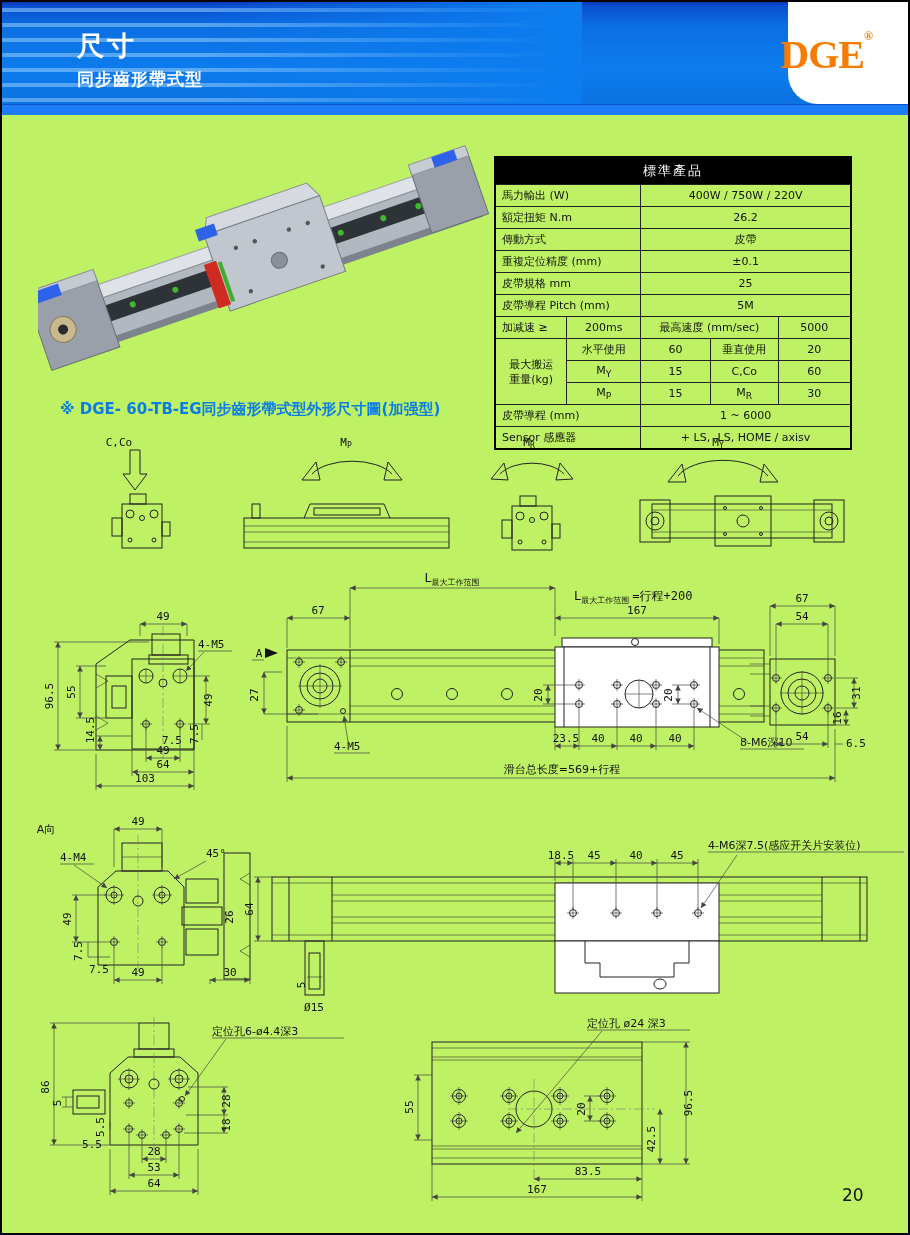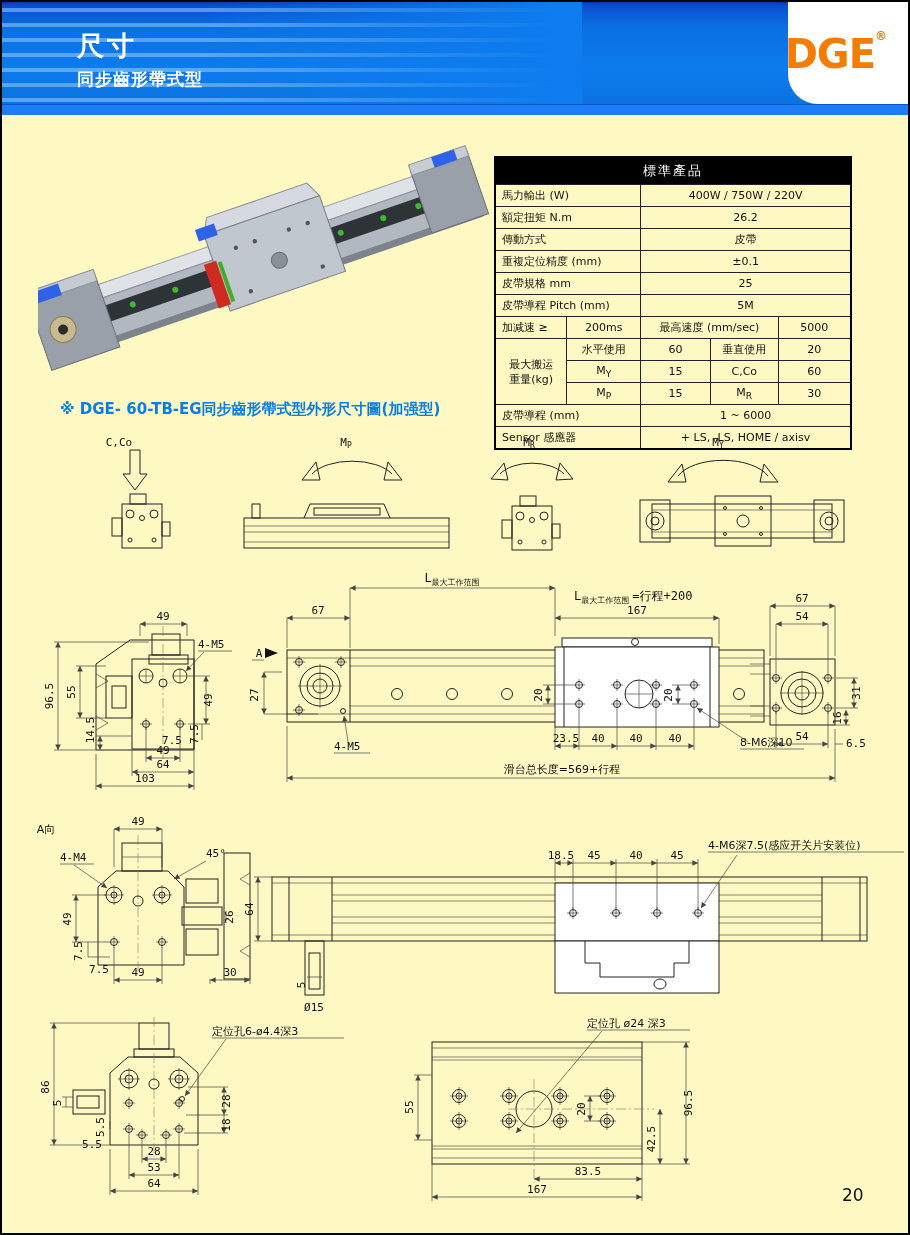--- a/index.html
+++ b/index.html
@@ -1,29 +1,29 @@
 <!DOCTYPE html>
 <html><head>
 <meta charset="utf-8">
 <style>
   html,body{margin:0;padding:0;background:#e8e8e8;}
-  .page{position:relative;width:906px;height:1231px;background:#fef9c3;border:2px solid #000;
+  .page{position:relative;width:906px;height:1231px;background:#bef264;border:2px solid #000;
         font-family:"DejaVu Sans","Liberation Sans",sans-serif;overflow:hidden;}
   
   .hdr{position:absolute;left:0;top:0;width:906px;height:113px;
        background:linear-gradient(180deg,#0a35b4 0,#0a4fd0 4px,#0b6fe2 22%,#0d7cee 60%,#0a6fdd 100%);}
   .hdr .stripes{position:absolute;left:0;top:6px;width:62%;height:96px;
        background:repeating-linear-gradient(180deg,rgba(150,205,255,.55) 0 4px,rgba(150,205,255,0) 4px 15px);}
   .hdr .stripefade{position:absolute;left:0;top:0;width:64%;height:100%;
        background:linear-gradient(90deg,rgba(13,120,235,0) 0%,rgba(13,120,235,0) 35%,#0d7cee 95%);}
   .hdr .botbar{position:absolute;left:0;bottom:0;width:100%;height:10px;background:#1d7df6;border-top:1px solid #0a55c8;}
   .hdr-title{position:absolute;left:75px;top:26px;color:#fff;font-size:27px;font-weight:bold;letter-spacing:3px;}
   .hdr-sub{position:absolute;left:75px;top:66px;color:#fff;font-size:17px;font-weight:bold;letter-spacing:1px;}
   .logo-box{position:absolute;right:0;top:0;width:120px;height:102px;background:#fff;border-bottom-left-radius:30px;}
-  .logo{position:absolute;right:22px;top:28px;color:#f57c00;font-size:40px;font-weight:800;letter-spacing:-1px;line-height:1;}
+  .logo{position:absolute;right:36px;top:28px;color:#f57c00;font-size:40px;font-weight:800;letter-spacing:-1px;line-height:1;font-family:Liberation Serif, serif;}
   .logo sup{font-size:12px;font-weight:bold;vertical-align:28px;}
   
   table.spec{position:absolute;left:492px;top:154px;width:358px;border-collapse:collapse;border:2px solid #000;}
   table.spec th{background:#000;color:#fff;font-weight:normal;font-size:13px;height:24px;letter-spacing:2px;}
   table.spec td{border:1px solid #222;font-size:11px;text-align:center;height:19px;padding:1px 2px;color:#111;}
   table.spec td.lb{text-align:left;padding-left:6px;}
   
   .caption{position:absolute;left:58px;top:398px;color:#0b7de6;font-size:15px;font-weight:bold;}
   
   svg{position:absolute;}

